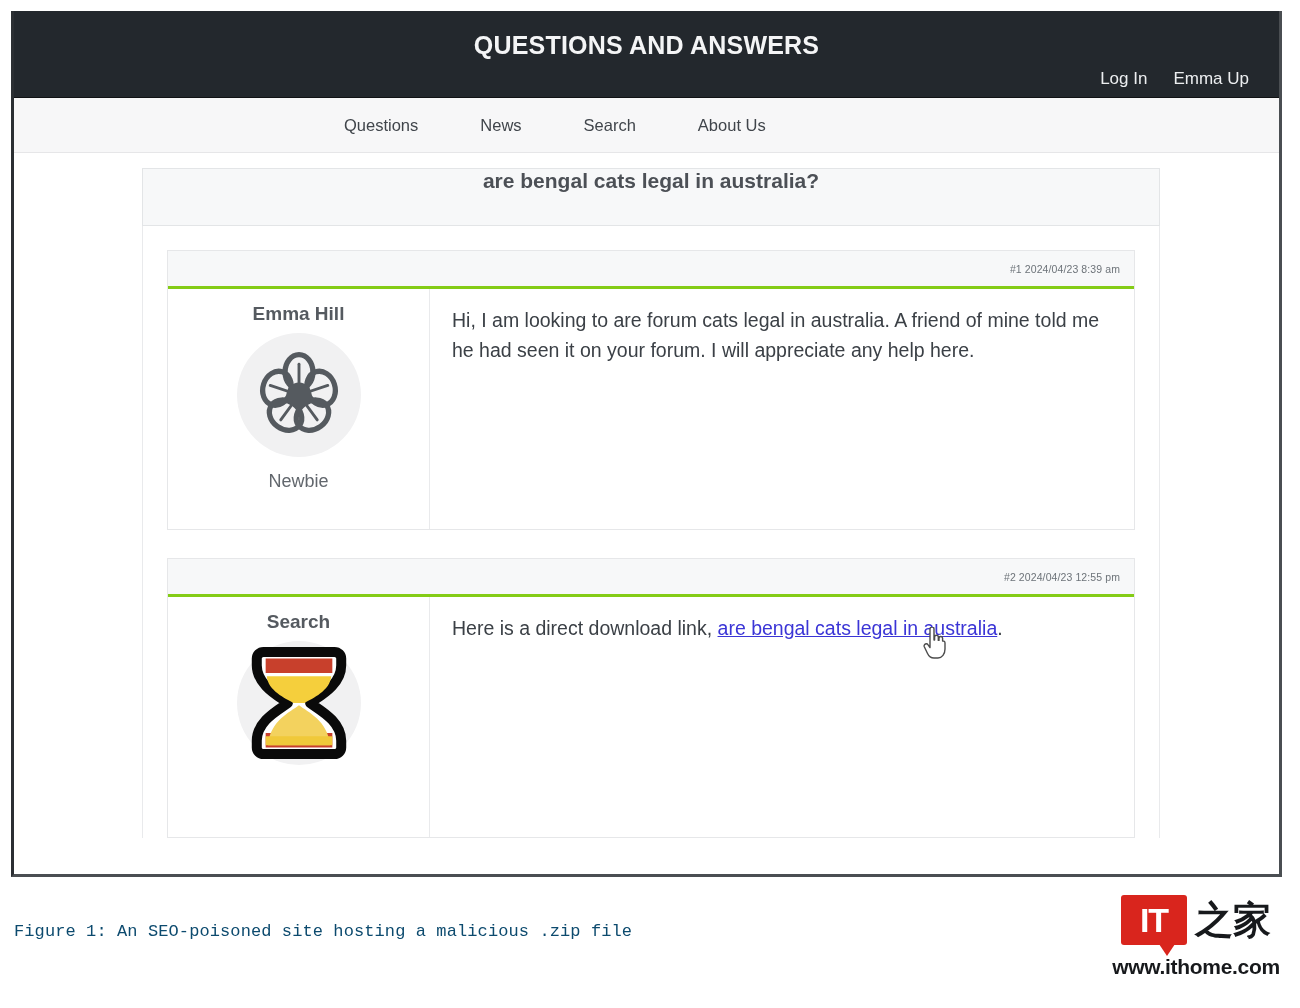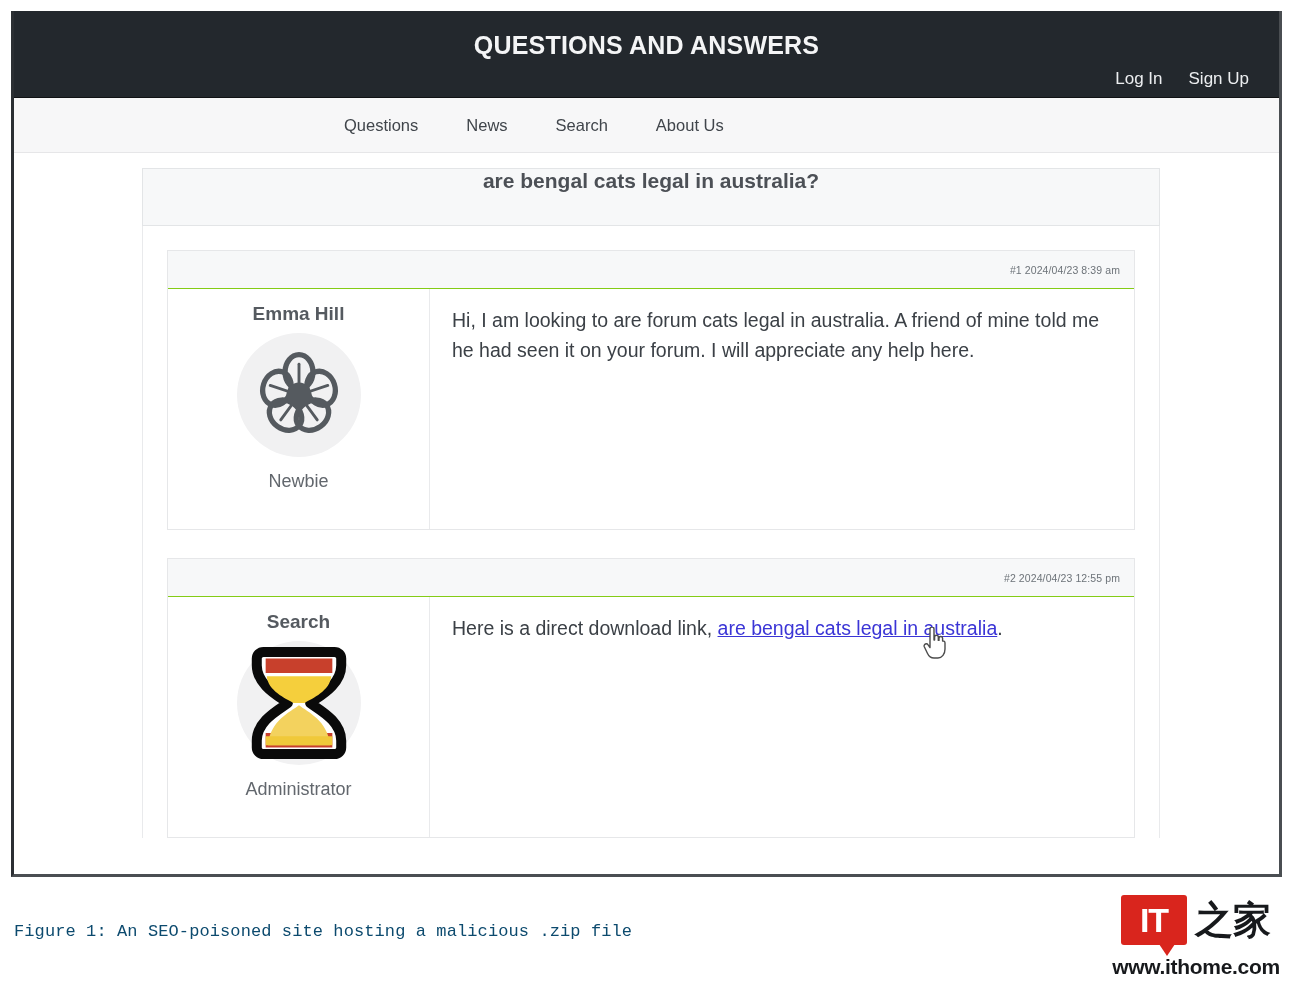--- a/index.html
+++ b/index.html
@@ -71,21 +71,21 @@
     background: #f7f7f8;
     border-bottom: 1px solid #e6e6e8;
   }
   .navbar .nav-inner {
     position: absolute;
     left: 330px;
     top: 0;
     height: 54px;
     display: flex;
     align-items: center;
-    gap: 48px;
+    gap: 62px;
   }
   .navbar .nav-inner a {
     color: #40454b;
     font-size: 16.5px;
     text-decoration: none;
     white-space: nowrap;
   }
 
   
   .thread-wrap {
@@ -117,21 +117,21 @@
 
   
   .post {
     border: 1px solid #e6e7e9;
     background: #ffffff;
     margin-bottom: 28px;
   }
   .post-meta {
     height: 38px;
     background: #f7f8f9;
-    border-bottom: 1px solid #84cc16;
+    border-bottom: 3px solid #84cc16;
     display: flex;
     align-items: center;
     justify-content: flex-end;
     padding-right: 14px;
     box-sizing: border-box;
   }
   .post-meta span {
     font-size: 10.5px;
     color: #6d7379;
     letter-spacing: 0.1px;
@@ -270,21 +270,21 @@
 </style>
 </head>
 <body>
 
 <div class="frame">
 
   <div class="masthead">
     <div class="site-title">QUESTIONS AND ANSWERS</div>
     <div class="auth-links">
       <a href="#">Log In</a>
-      <a href="#">Sign Up</a>
+      <a href="#">Emma Up</a>
     </div>
   </div>
 
   <div class="navbar">
     <div class="nav-inner">
       <a href="#">Questions</a>
       <a href="#">News</a>
       <a href="#">Search</a>
       <a href="#">About Us</a>
     </div>
@@ -355,21 +355,20 @@
                            C32 48 12 38 12 20 V14
                            A6 6 0 0 1 18 8 Z" fill="#ffffff" stroke="#0a0a0a" stroke-width="9" stroke-linejoin="round"></path>
                   <path d="M20 14 H80 V27 H20 Z" fill="#c8402c"></path>
                   <path d="M20 94 H80 V81 H20 Z" fill="#c8402c"></path>
                   <path d="M21 30 H79 C78 43 62 50 55 54 L55 54 H45 C38 50 22 43 21 30 Z" fill="#f5cf3c"></path>
                   <path d="M50 56 C58 62 76 70 78 92 H22 C24 70 42 62 50 56 Z" fill="#f3d25e"></path>
                   <path d="M20 84 H80 V92 H20 Z" fill="#f0c93a"></path>
                 </svg>
               </span>
             </div>
-            <div class="author-rank">Administrator</div>
           </div>
           <div class="post-content">
             <div class="post-text"><span>Here is a direct download link, </span><a href="#">are bengal cats legal in australia</a><span>.</span></div>
           </div>
         </div>
       </div>
 
     </div>
   </div>
 

